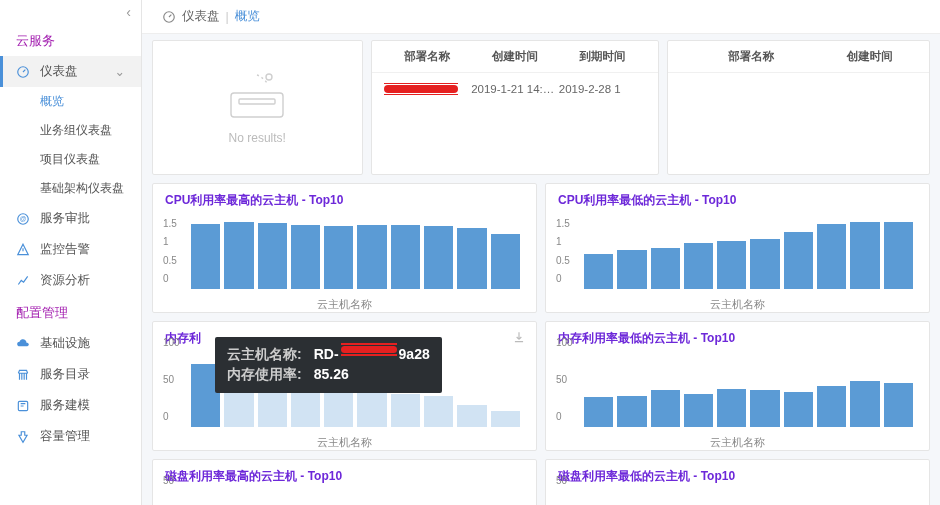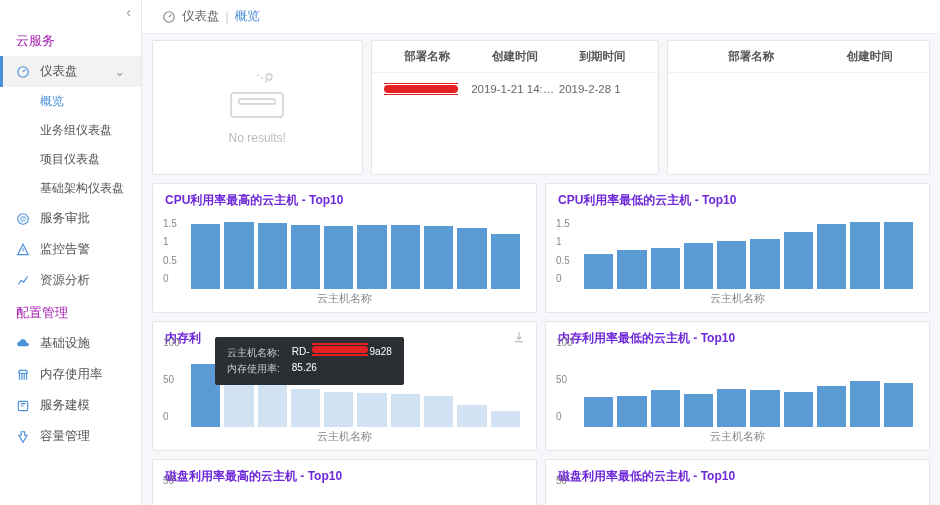--- a/index.html
+++ b/index.html
@@ -34,23 +34,23 @@
 .trow { display:flex; padding:4px 0; align-items:center; }
 .trow > div { flex:1; white-space:nowrap; overflow:hidden; text-overflow:ellipsis; }
 .redact { height:8px; background:#e52020; border-radius:4px; display:inline-block; width:85%; position:relative; }
 .redact::before,.redact::after { content:""; position:absolute; height:2px; background:#e52020; left:0; right:0; }
 .redact::before{top:-3px;} .redact::after{bottom:-3px;}
 .chart { display:flex; align-items:flex-end; height:74px; gap:4px; padding:0 4px; position:relative; }
 .bar { flex:1; background:#5b9bd5; }
 .bar.faded { opacity:0.28; }
 .yaxis { position:absolute; left:-2px; top:0; bottom:0; width:20px; font-size:10px; color:#888; }
 .ytick { position:absolute; left:0; transform:translateY(-50%); }
-.xlabel { text-align:center; font-size:11px; color:#888; margin-top:2px; }
+.xlabel { text-align:center; font-size:11px; color:#888; margin-top:8px; }
 .dl-icon { position:absolute; top:8px; right:10px; color:#bbb; }
-.tooltip { position:absolute; background:#2b2f33; color:#fff; font-size:10px; padding:8px 12px; border-radius:2px; white-space:nowrap; top:-16px; left:28px; z-index:5; }
+.tooltip { position:absolute; background:#2b2f33; color:#fff; font-size:14px; padding:8px 12px; border-radius:2px; white-space:nowrap; top:-16px; left:28px; z-index:5;font-weight:bold; }
 .tooltip .trow2 { display:flex; gap:12px; padding:1px 0; }
 .tooltip .trow2 .k{color:#ccc;} .tooltip .trow2 .v{color:#fff;}
 .tooltip .rv { display:inline-flex; gap:2px;}
 .tooltip .rv .redact { height:7px; width:56px; }
 svg { display:block; }
 </style>
 </head>
 <body>
 
 <div class="app">
@@ -106,21 +106,21 @@
             </svg>
           </span>
           <span>基础设施</span>
         </div>
         <div class="nav-item">
           <span class="icon">
             <svg width="14" height="14" viewBox="0 0 24 24" fill="none" stroke="currentColor" stroke-width="2">
               <path d="M4 9h16M4 9l2-5h12l2 5M6 9v11M10 9v11M14 9v11M18 9v11"></path>
             </svg>
           </span>
-          <span>内存使用率</span>
+          <span>服务目录</span>
         </div>
         <div class="nav-item">
           <span class="icon">
             <svg width="14" height="14" viewBox="0 0 24 24" fill="none" stroke="currentColor" stroke-width="2">
               <rect x="4" y="4" width="16" height="16" rx="2"></rect>
               <path d="M8 8h8M8 12h5"></path>
             </svg>
           </span>
           <span>服务建模</span>
         </div>

